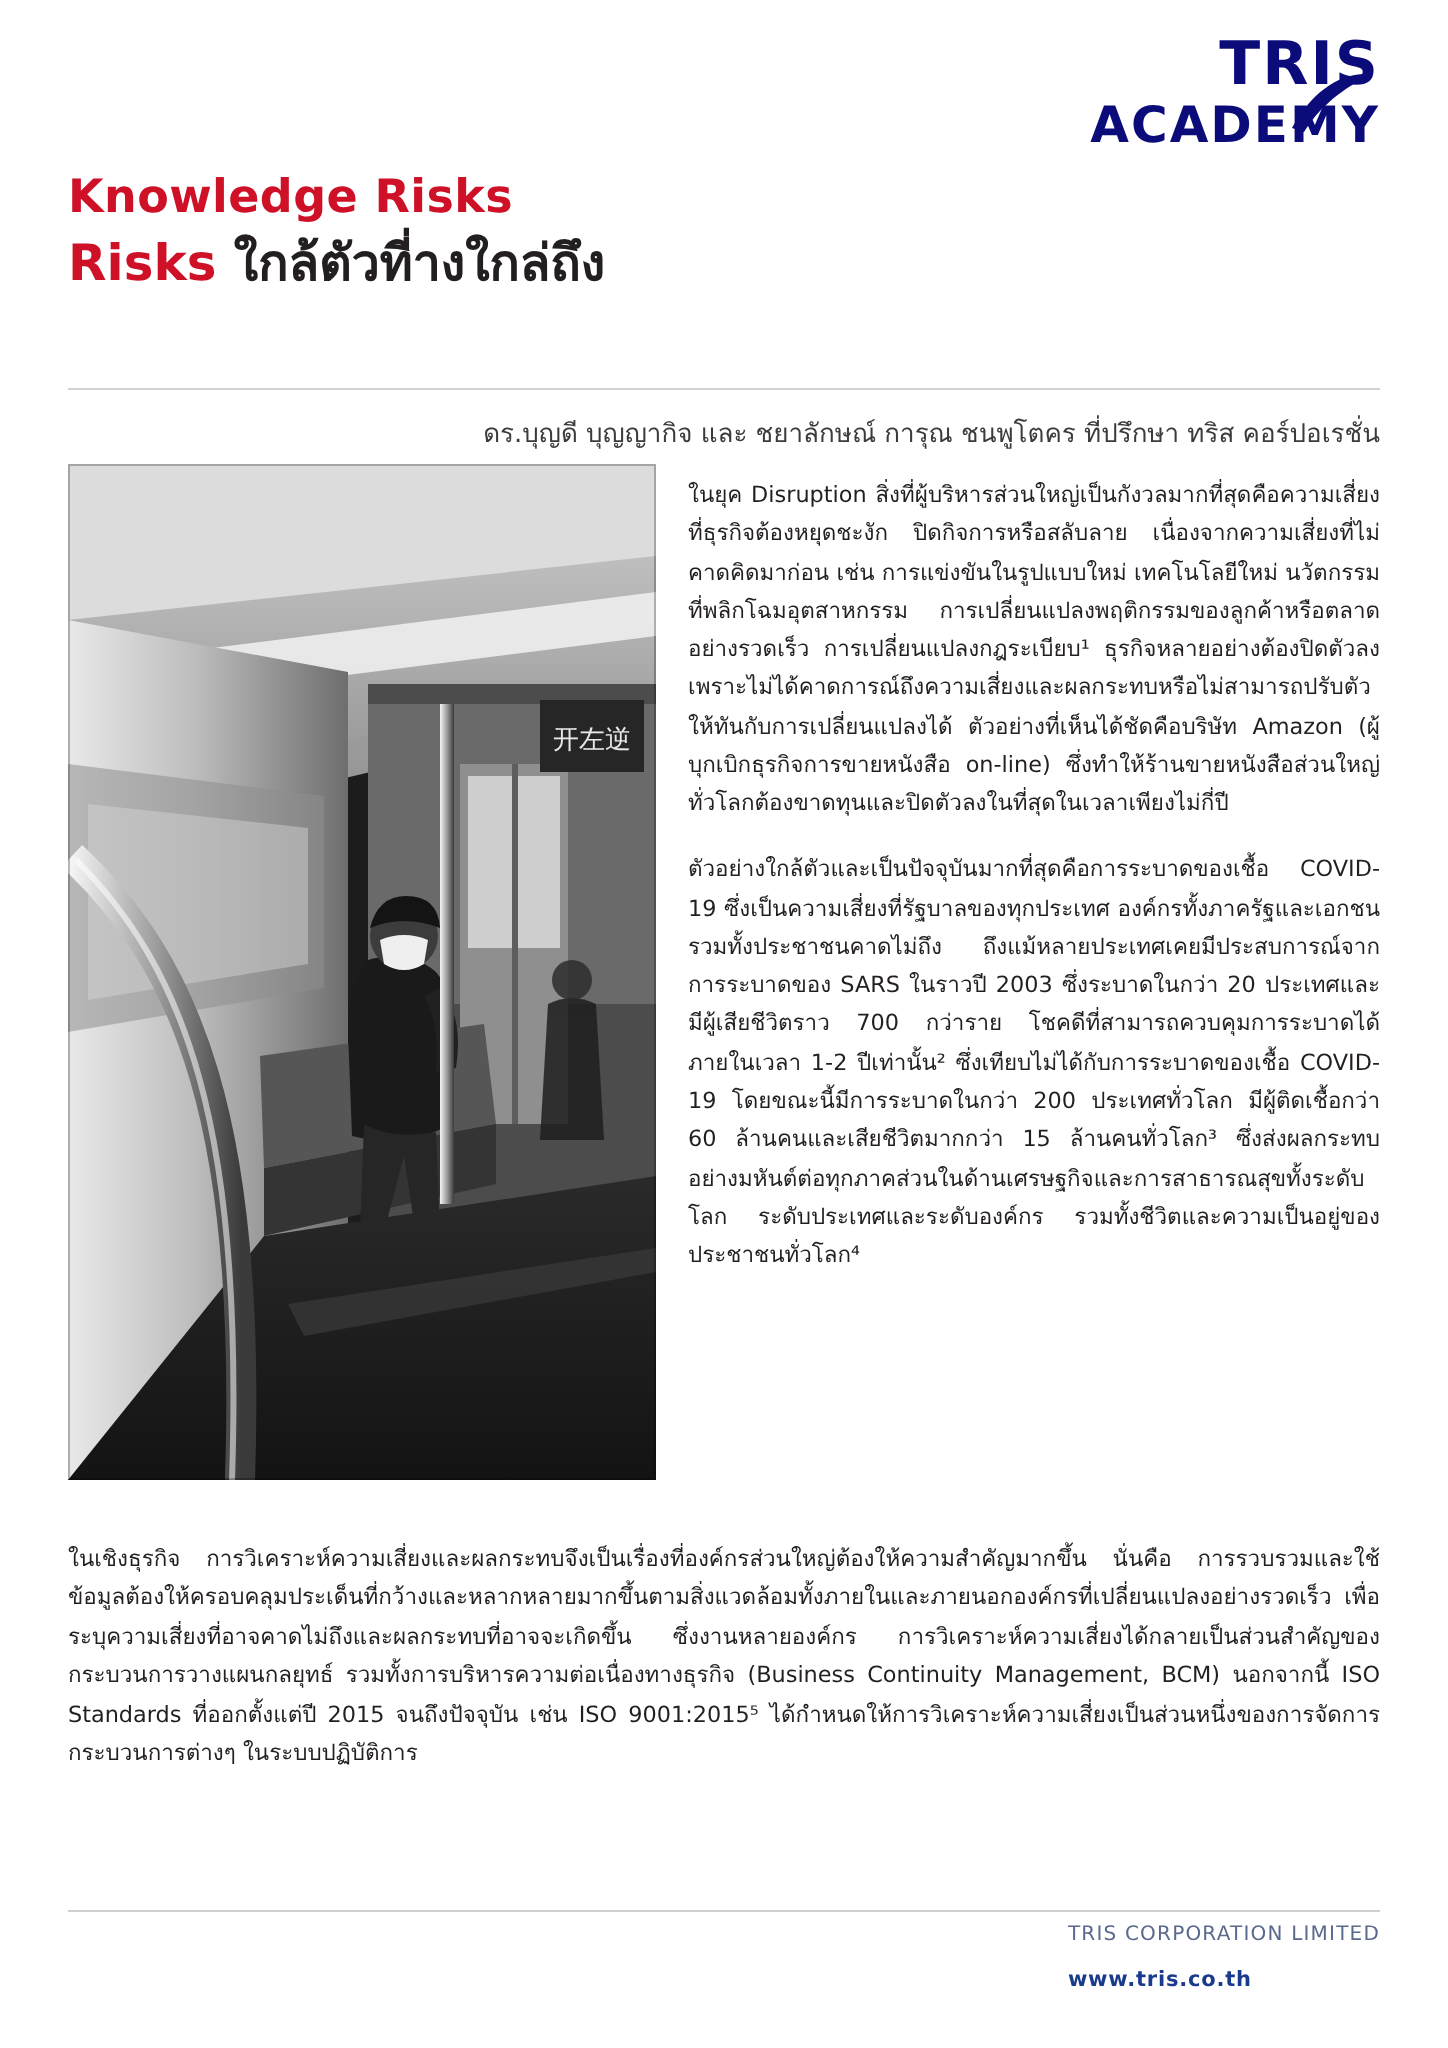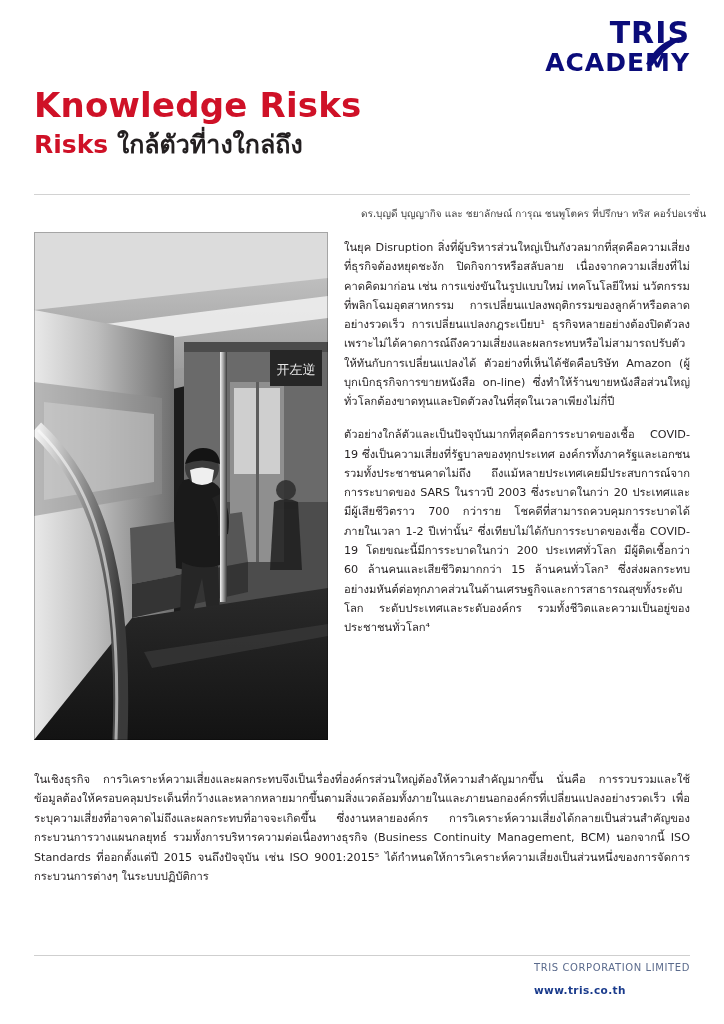--- a/index.html
+++ b/index.html
@@ -55,21 +55,21 @@
   }
 
   
   .title-block {
     position: absolute;
     top: 86px;
     left: 34px;
     right: 34px;
   }
   .title-en {
-    font-size: 34px;
+    font-size: 23px;
     font-weight: bold;
     color: #cf1127;
     letter-spacing: 0.2px;
     margin: 0;
     line-height: 1.15;
   }
   .title-th {
     font-size: 25px;
     font-weight: bold;
     color: #231f20;
@@ -105,22 +105,22 @@
     left: 34px;
     right: 34px;
     height: 1px;
     background: #d2d2d2;
   }
 
   
   .byline {
     position: absolute;
     top: 206px;
-    right: 18px;
-    font-size: 10px;
+    right: 34px;
+    font-size: 13px;
     color: #3b3b3b;
     text-align: left;
   }
 
   
   .photo {
     position: absolute;
     left: 34px;
     top: 232px;
     width: 294px;

